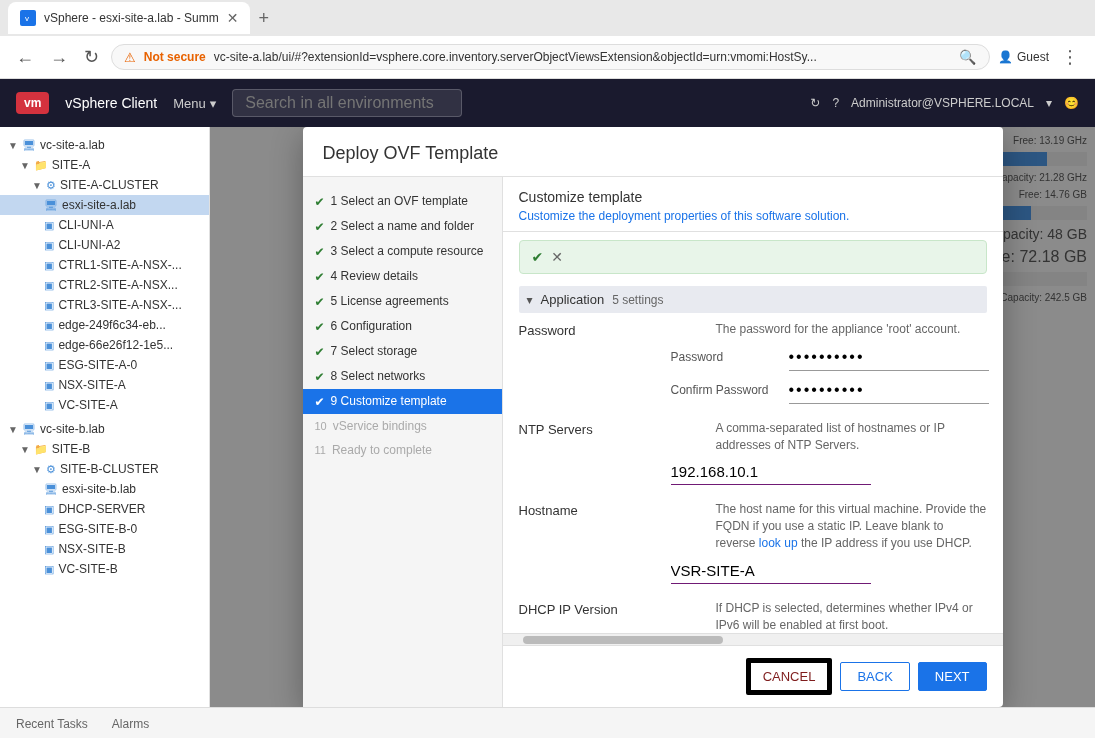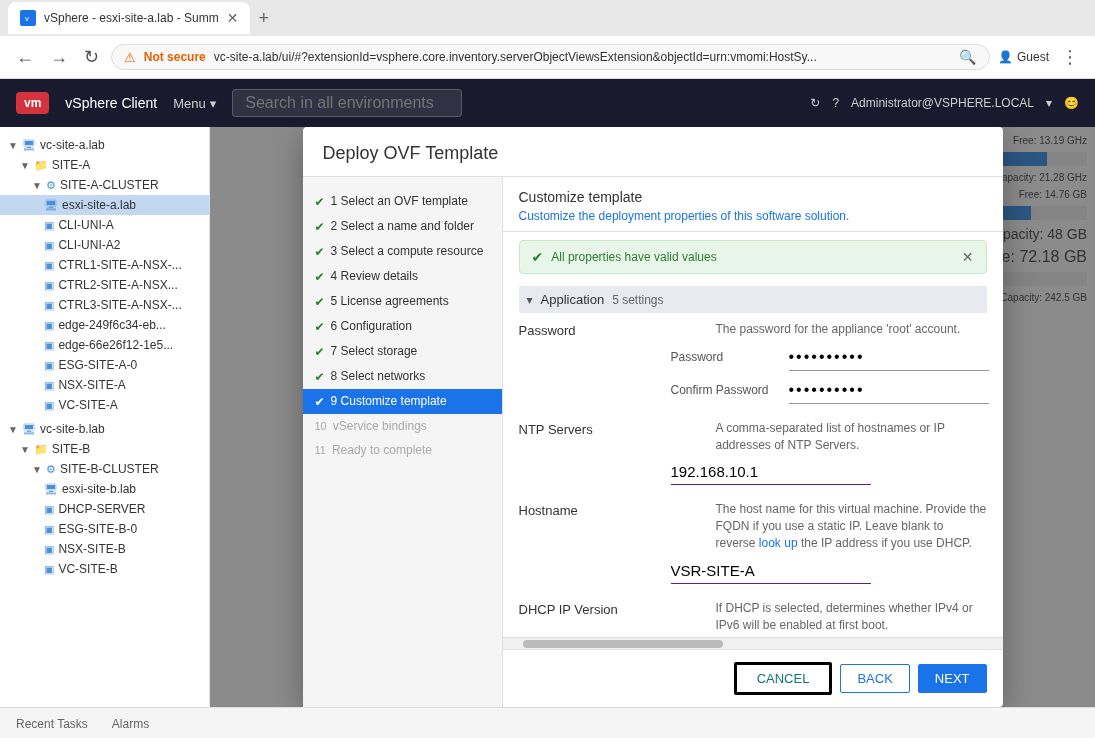--- a/index.html
+++ b/index.html
@@ -90,21 +90,21 @@
     .form-input { width: 200px; border: none; border-bottom: 1px solid #701a75; padding: 4px 0; font-size: 15px; background: transparent; outline: none; }
     .form-input-password { width: 200px; border: none; border-bottom: 1px solid #999; padding: 4px 0; font-size: 16px; background: transparent; outline: none; letter-spacing: 2px; }
 
     
     .wizard-content-body::-webkit-scrollbar { width: 8px; }
     .wizard-content-body::-webkit-scrollbar-track { background: #f0f0f0; }
     .wizard-content-body::-webkit-scrollbar-thumb { background: #bbb; border-radius: 4px; }
 
     
     .modal-footer { padding: 12px 16px; border-top: 1px solid #e0e0e0; display: flex; justify-content: flex-end; gap: 8px; align-items: center; }
-    .btn-cancel { background: none; border: 3px solid #000000; color: #0f766e; padding: 6px 20px; border-radius: 2px; cursor: pointer; font-size: 13px; }
+    .btn-cancel { background: none; border: 5px solid #000000; color: #7f1d1d; padding: 6px 12px; border-radius: 2px; cursor: pointer; font-size: 13px; }
     .btn-back { background: none; border: 1px solid #1a73e8; color: #1a73e8; padding: 6px 16px; border-radius: 2px; cursor: pointer; font-size: 13px; }
     .btn-next { background: #1a73e8; border: 1px solid #1a73e8; color: white; padding: 6px 16px; border-radius: 2px; cursor: pointer; font-size: 13px; }
 
     
     .h-scroll { height: 12px; background: #f0f0f0; border-top: 1px solid #e0e0e0; position: relative; }
     .h-scroll-thumb { position: absolute; left: 20px; top: 2px; width: 200px; height: 8px; background: #bbb; border-radius: 4px; }
 
     .right-panel { background: #e8e8e8; flex: 1; overflow: hidden; position: relative; }
   </style>
 </head>
@@ -339,21 +339,20 @@
           <div class="wizard-content">
             <div class="wizard-content-header">
               <div class="wizard-content-title">Customize template</div>
               <div class="wizard-content-desc">Customize the deployment properties of this software solution.</div>
             </div>
 
             <div class="wizard-content-body">
 
               <div class="alert-success">
                 <span class="alert-success-icon">✔</span>
-                <span class="alert-success-text">All properties have valid values</span>
                 <span class="alert-close">✕</span>
               </div>
 
               <div class="section-header">
                 <span class="section-expand">▾</span>
                 <span class="section-title">Application</span>
                 <span class="section-count">5 settings</span>
               </div>
 
               <div class="form-row">

